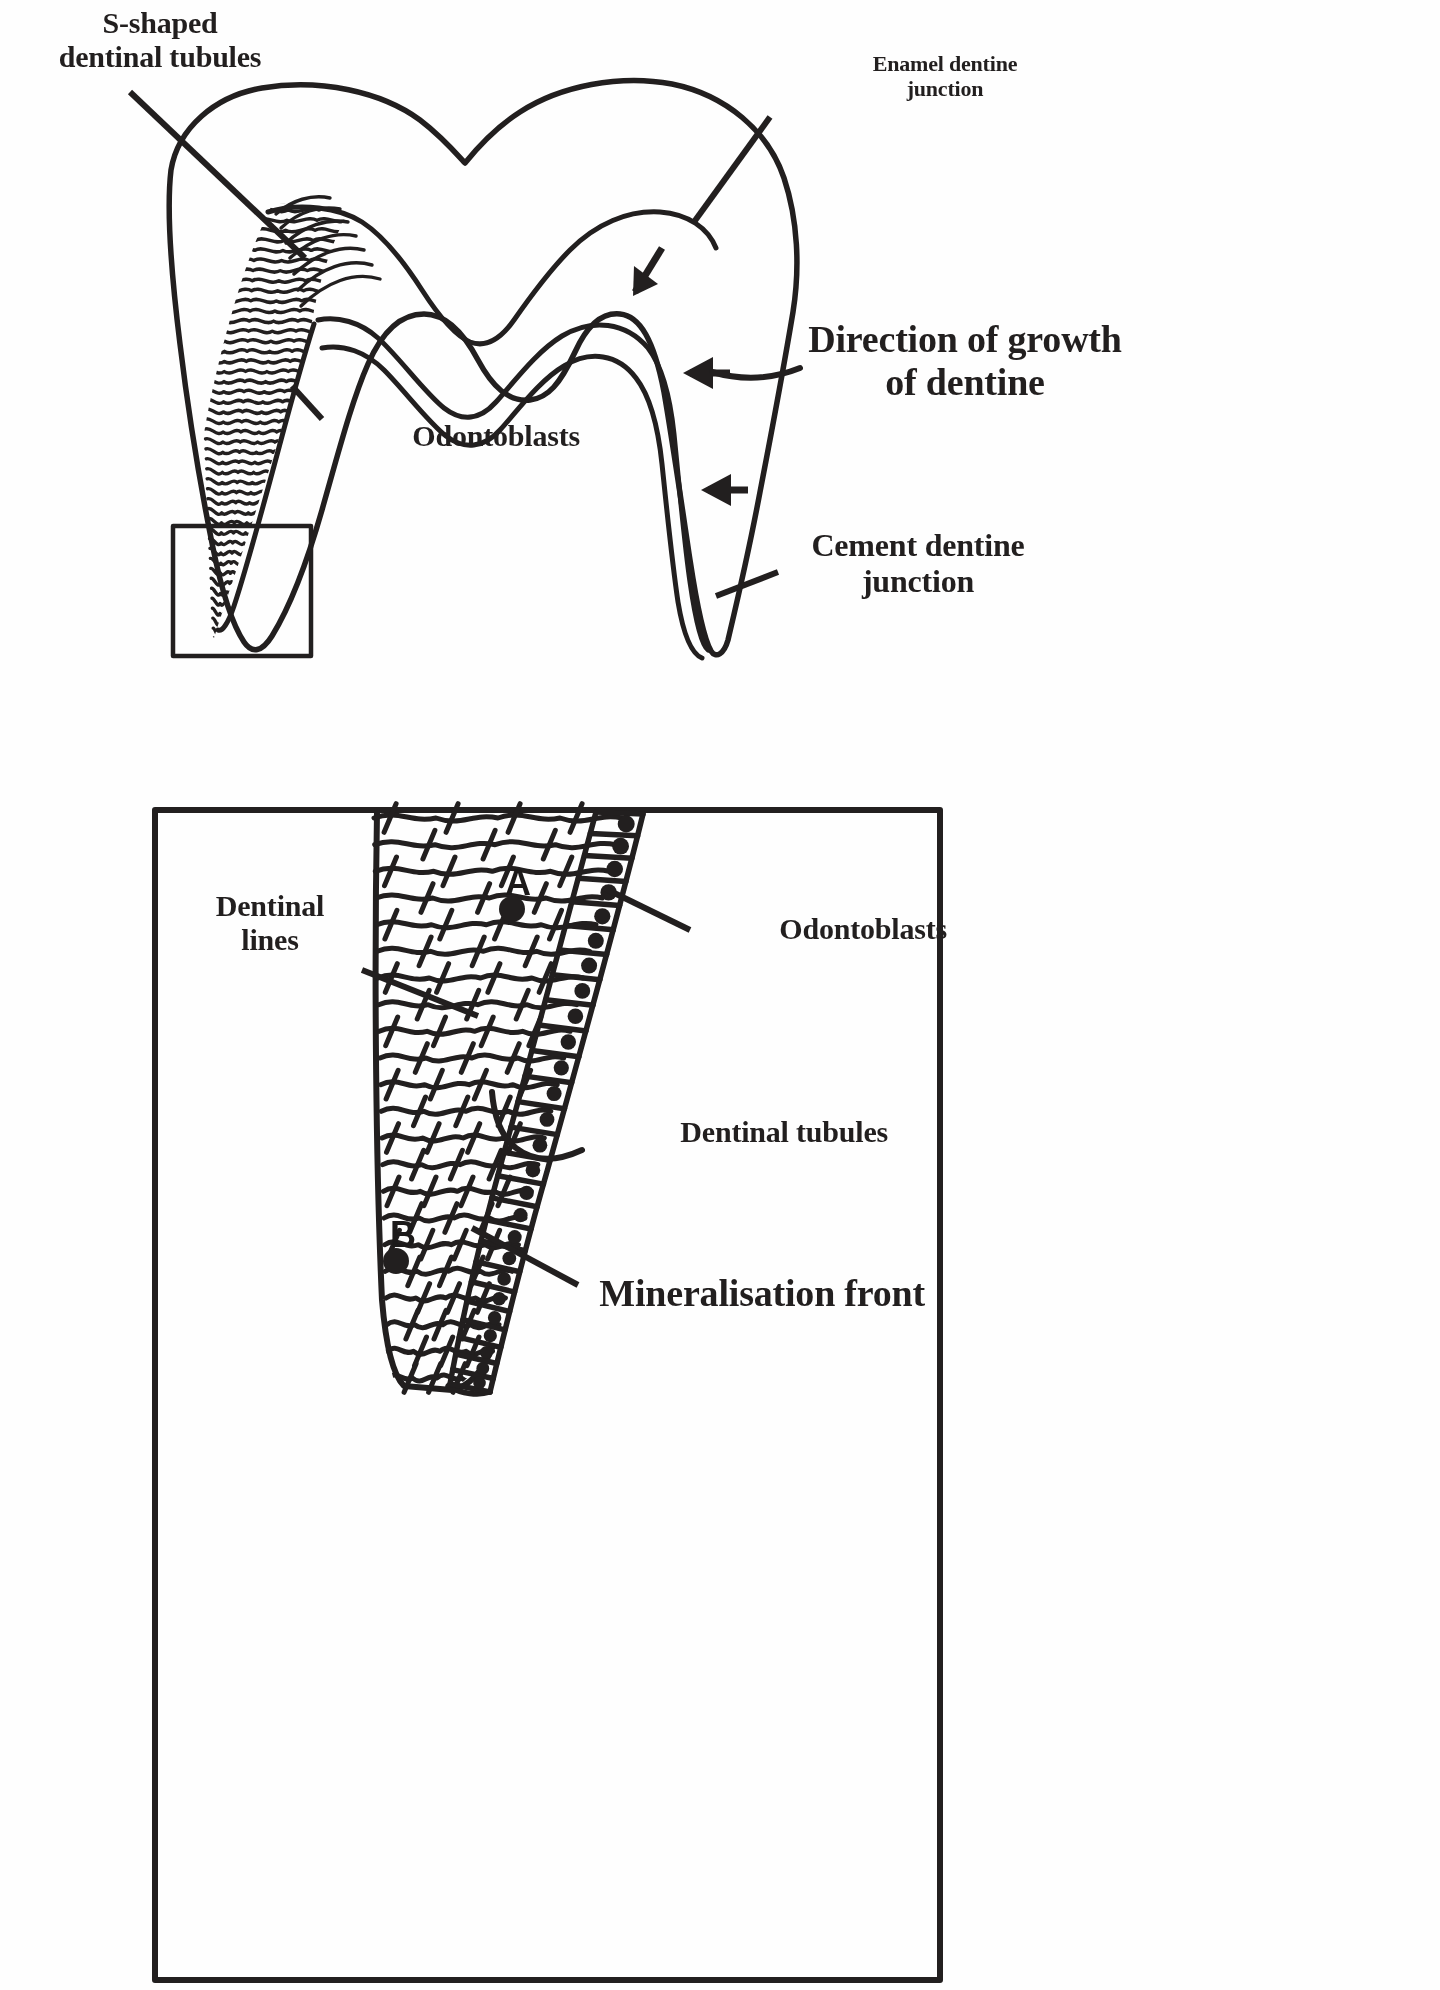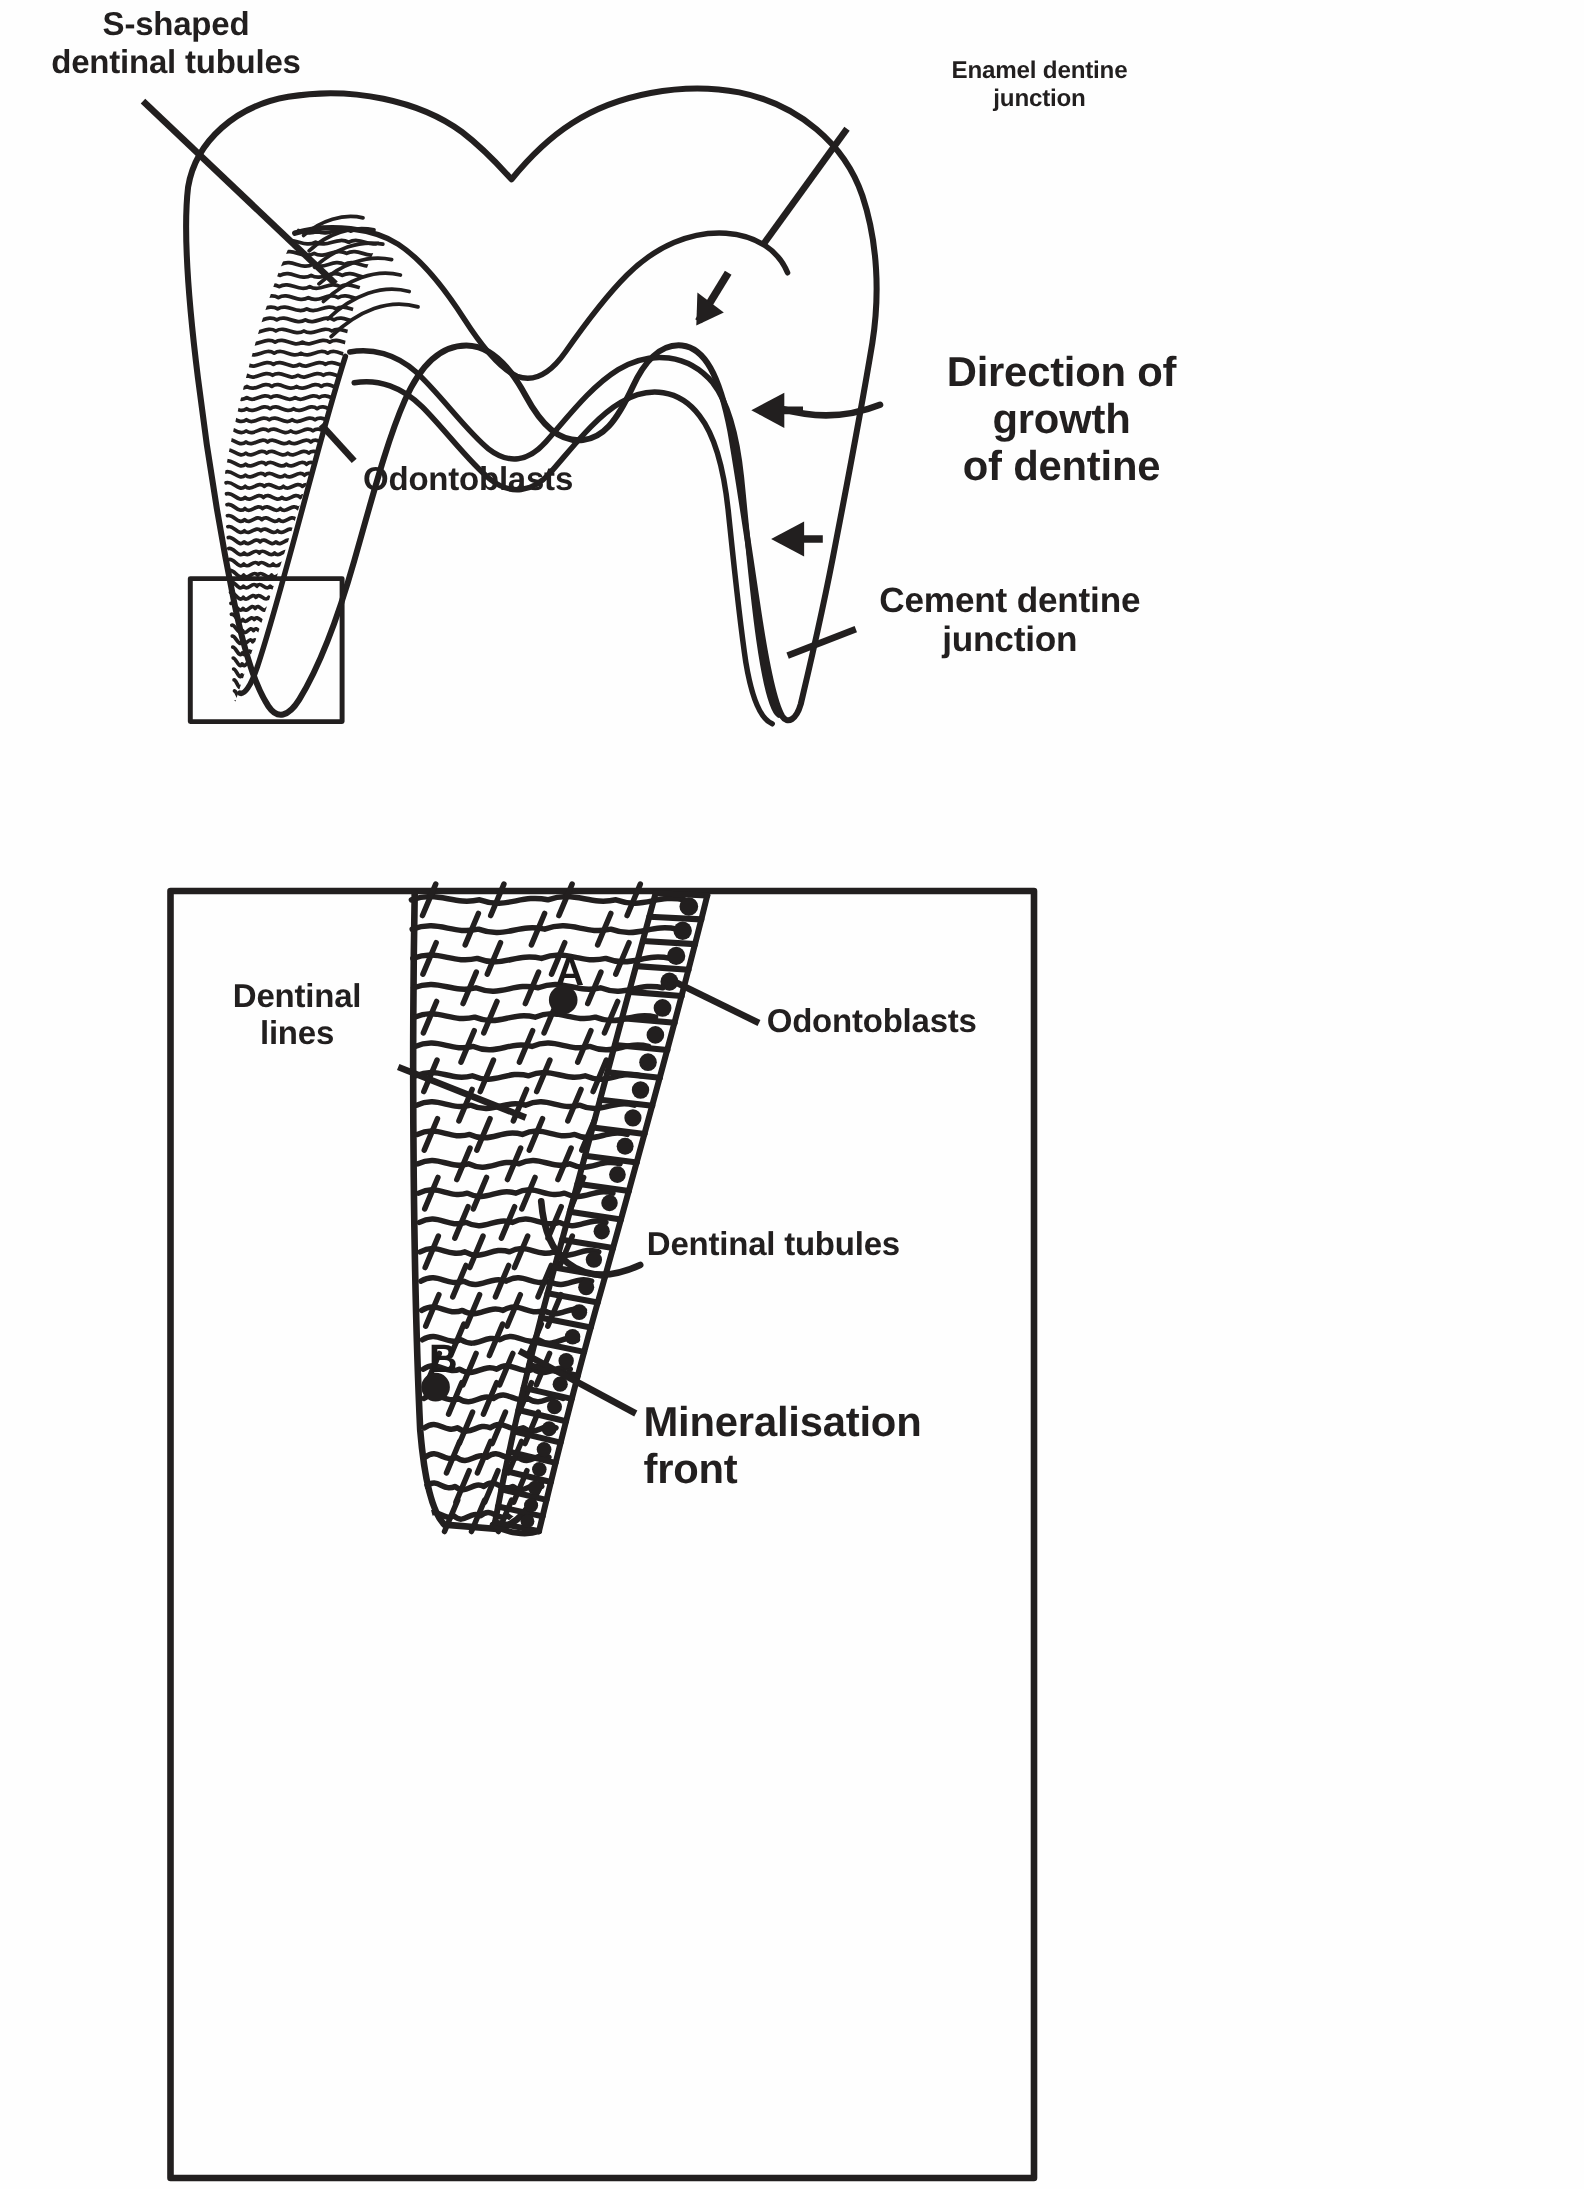--- a/index.html
+++ b/index.html
@@ -6,29 +6,29 @@
   html,body{margin:0;padding:0;background:#ffffff;}
   body{
     width:1440px;height:1990px;position:relative;overflow:hidden;
     font-family:"Liberation Sans","DejaVu Sans",sans-serif;
     background:#fefefe;
   }
   #root{position:absolute;inset:0;}
   svg.layer{position:absolute;left:0;top:0;width:1440px;height:1990px;}
   .lbl{
     position:absolute;
-    font-family:Liberation Sans, sans-serif;
+    font-family:Liberation Serif, serif;
     font-weight:bold;
     color:#221f1f;
     line-height:1.12;
     white-space:pre-line;
     letter-spacing:-0.2px;
   }
   .lbl.c{text-align:center;}
-  .lbl.l{text-align:left;}
+  .lbl.l{text-align:right;}
   .pt{
     position:absolute;font-weight:bold;color:#1c1a1a;
     font-family:"Liberation Sans","DejaVu Sans",sans-serif;
   }
 </style>
 </head>
 <body>
 
 <div id="root">
 

